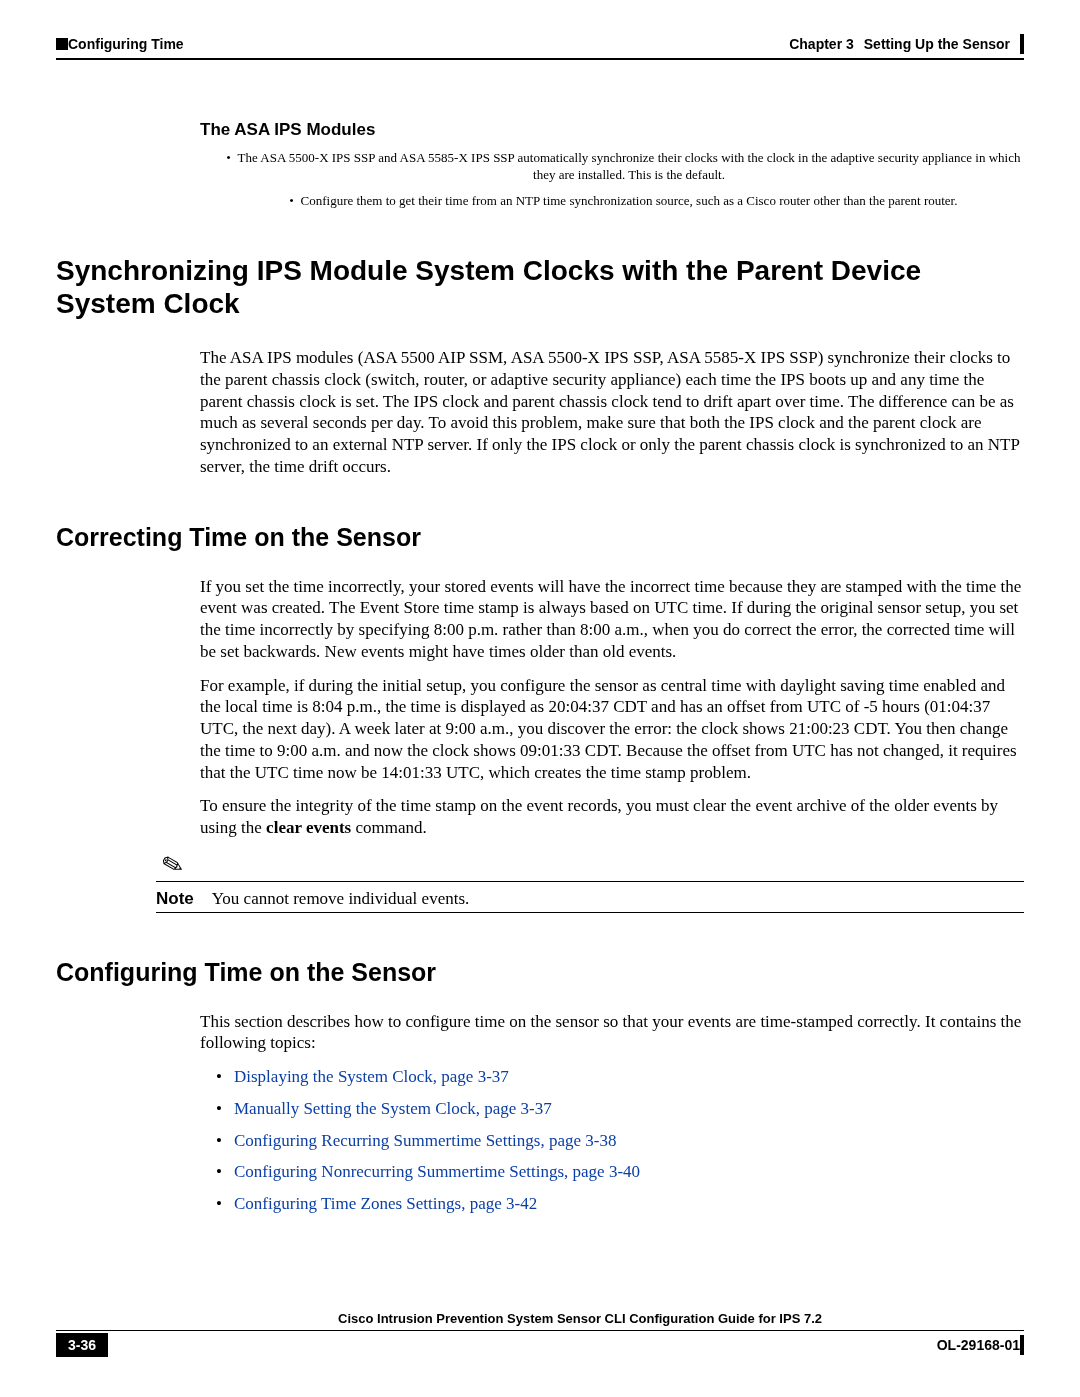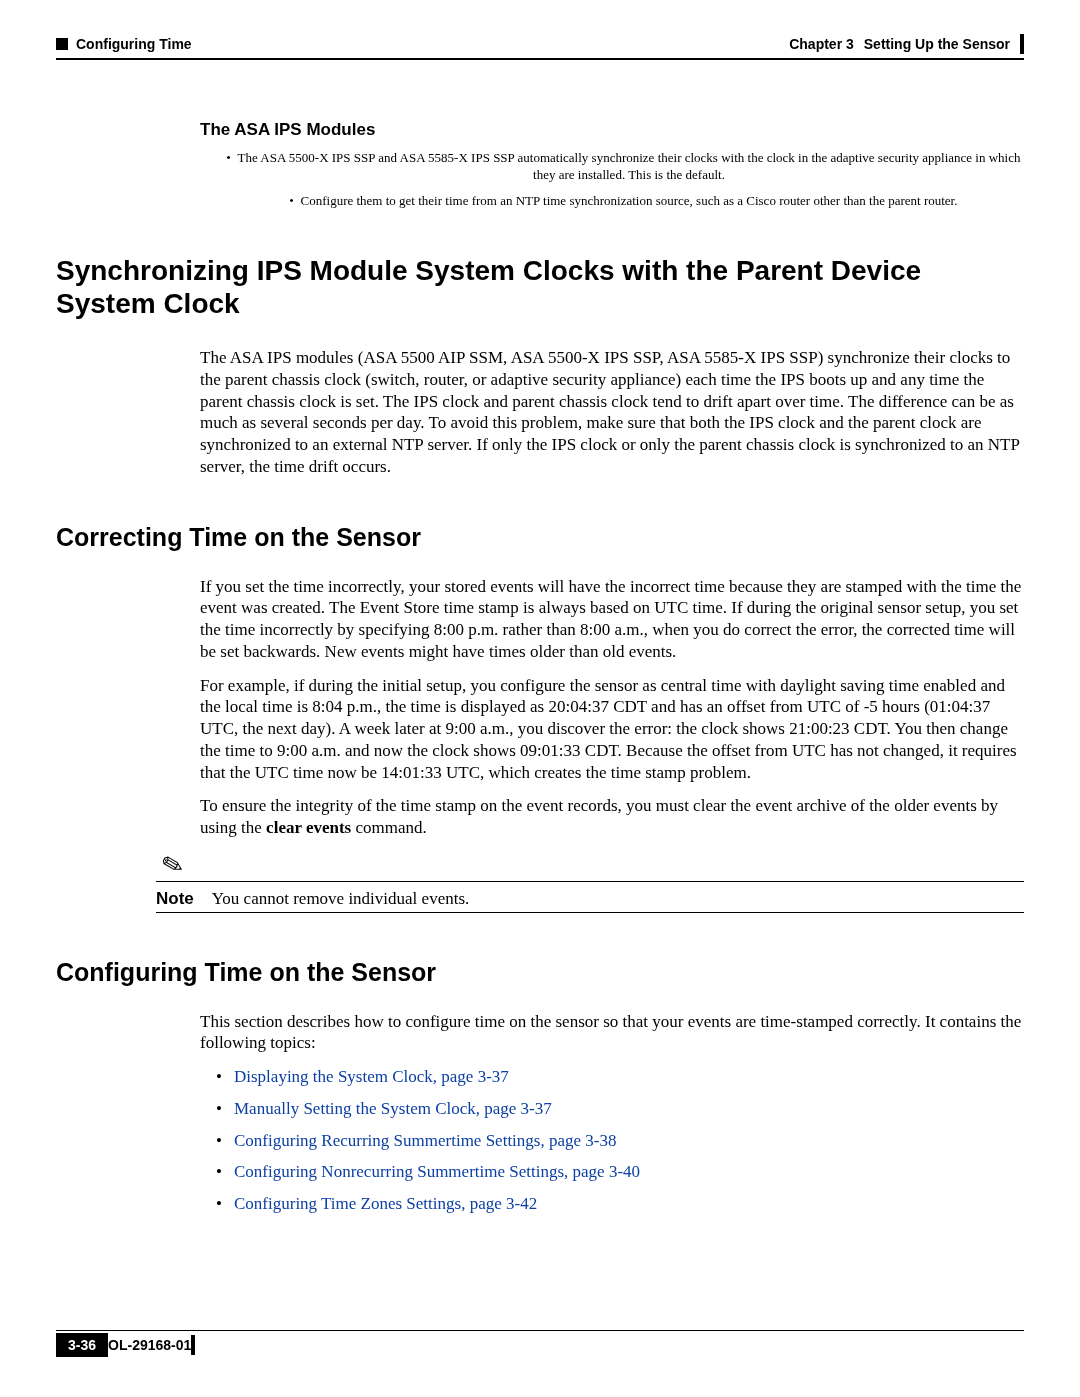--- a/index.html
+++ b/index.html
@@ -14,21 +14,21 @@
   }
   .header-row {
     display: flex;
     justify-content: space-between;
     align-items: center;
     font-family: Arial, Helvetica, sans-serif;
     font-weight: bold;
     font-size: 14px;
     margin-bottom: 4px;
   }
-  .header-left { display: flex; align-items: center; gap: 8px; }
+  .header-left { display: flex; align-items: center; }
   .header-right { display: flex; align-items: center; gap: 10px; }
   .marker-black { width: 12px; height: 12px; background: #000; }
   .marker-bar { width: 4px; height: 20px; background: #000; }
   .header-rule { border: none; border-top: 2px solid #000; margin: 0 0 60px 0; }
   .body-col {
     margin-left: 144px;
     margin-right: 0;
   }
   .sub-head {
     font-family: Arial, Helvetica, sans-serif;
@@ -111,20 +111,21 @@
     font-family: Arial, Helvetica, sans-serif;
     font-weight: bold;
     font-size: 13px;
     text-align: center;
     margin-left: 80px;
     margin-bottom: 4px;
   }
   .footer-rule { border: none; border-top: 1.5px solid #000; margin: 0; }
   .footer-row {
     display: flex;
+    justify-content: space-between;
     align-items: center;
     margin-top: 2px;
     font-family: Arial, Helvetica, sans-serif;
     font-size: 14px;
   }
   .page-tab {
     background: #000;
     color: #fff;
     font-weight: bold;
     padding: 4px 12px;
@@ -185,20 +186,21 @@
   <ul class="link-bullets">
     <li><span class="link">Displaying the System Clock, page 3-37</span></li>
     <li><span class="link">Manually Setting the System Clock, page 3-37</span></li>
     <li><span class="link">Configuring Recurring Summertime Settings, page 3-38</span></li>
     <li><span class="link">Configuring Nonrecurring Summertime Settings, page 3-40</span></li>
     <li><span class="link">Configuring Time Zones Settings, page 3-42</span></li>
   </ul>
 </div>
 
 <div class="footer">
+  <div class="footer-title">Cisco Intrusion Prevention System Sensor CLI Configuration Guide for IPS 7.2</div>
   <hr class="footer-rule">
   <div class="footer-row">
     <span class="page-tab">3-36</span>
     <span class="doc-id">
       <span>OL-29168-01</span>
       <span class="marker-bar"></span>
     </span>
   </div>
 </div>
 

